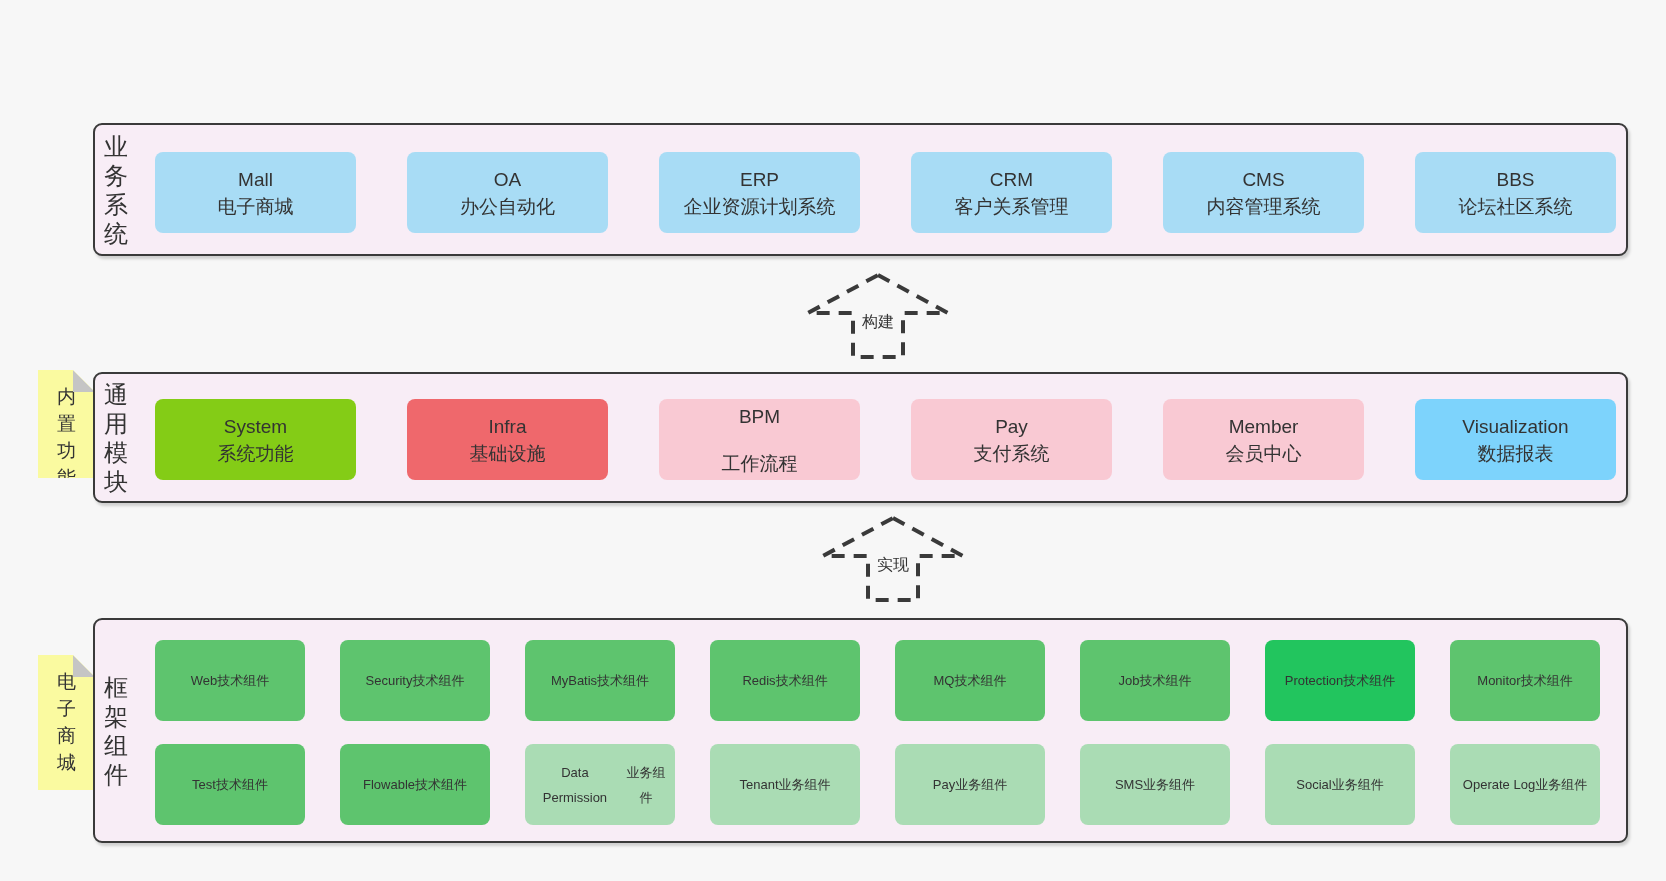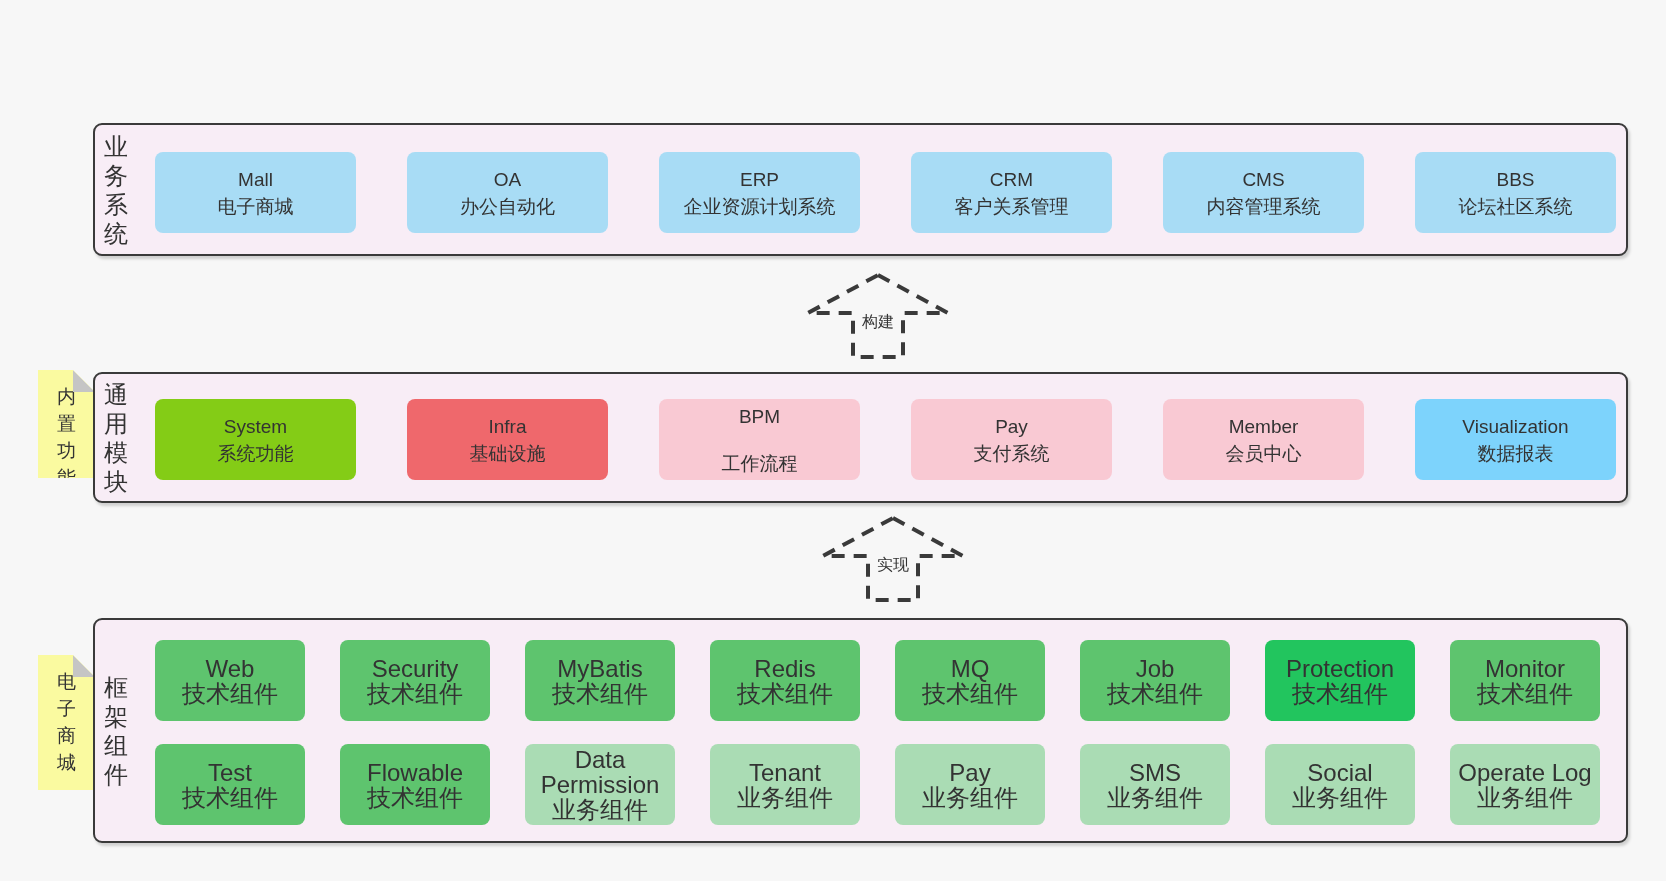--- a/index.html
+++ b/index.html
@@ -28,22 +28,22 @@
   .bigbox{
     width:201px;height:81px;border-radius:8px;
     display:flex;flex-direction:column;align-items:center;justify-content:center;
     font-size:19px;line-height:27px;text-align:center;
   }
   .smallrow{position:absolute;left:60px;display:flex;gap:35px;}
   #comp-row-1{top:20px;}
   #comp-row-2{top:124px;}
   .smallbox{
     width:150px;height:81px;border-radius:8px;
-    display:flex;flex-direction:column;align-items:center;justify-content:center;
-    font-size:24px;line-height:25px;text-align:center;padding:0 4px;box-sizing:border-box;
+    display:flex;align-items:center;justify-content:center;
+    font-size:13px;line-height:25px;text-align:center;padding:0 4px;box-sizing:border-box;
   }
   .note{
     position:absolute;left:38px;width:57px;z-index:1;
     clip-path:polygon(0 0, calc(100% - 22px) 0, 100% 22px, 100% 100%, 0 100%);
   }
   #note-modules{top:370px;height:108px;}
   #note-components{top:655px;height:135px;}
   .note-fold{
     position:absolute;top:0;right:0;width:0;height:0;
     border-bottom:22px solid #c5c5c5;border-right:22px solid transparent;

